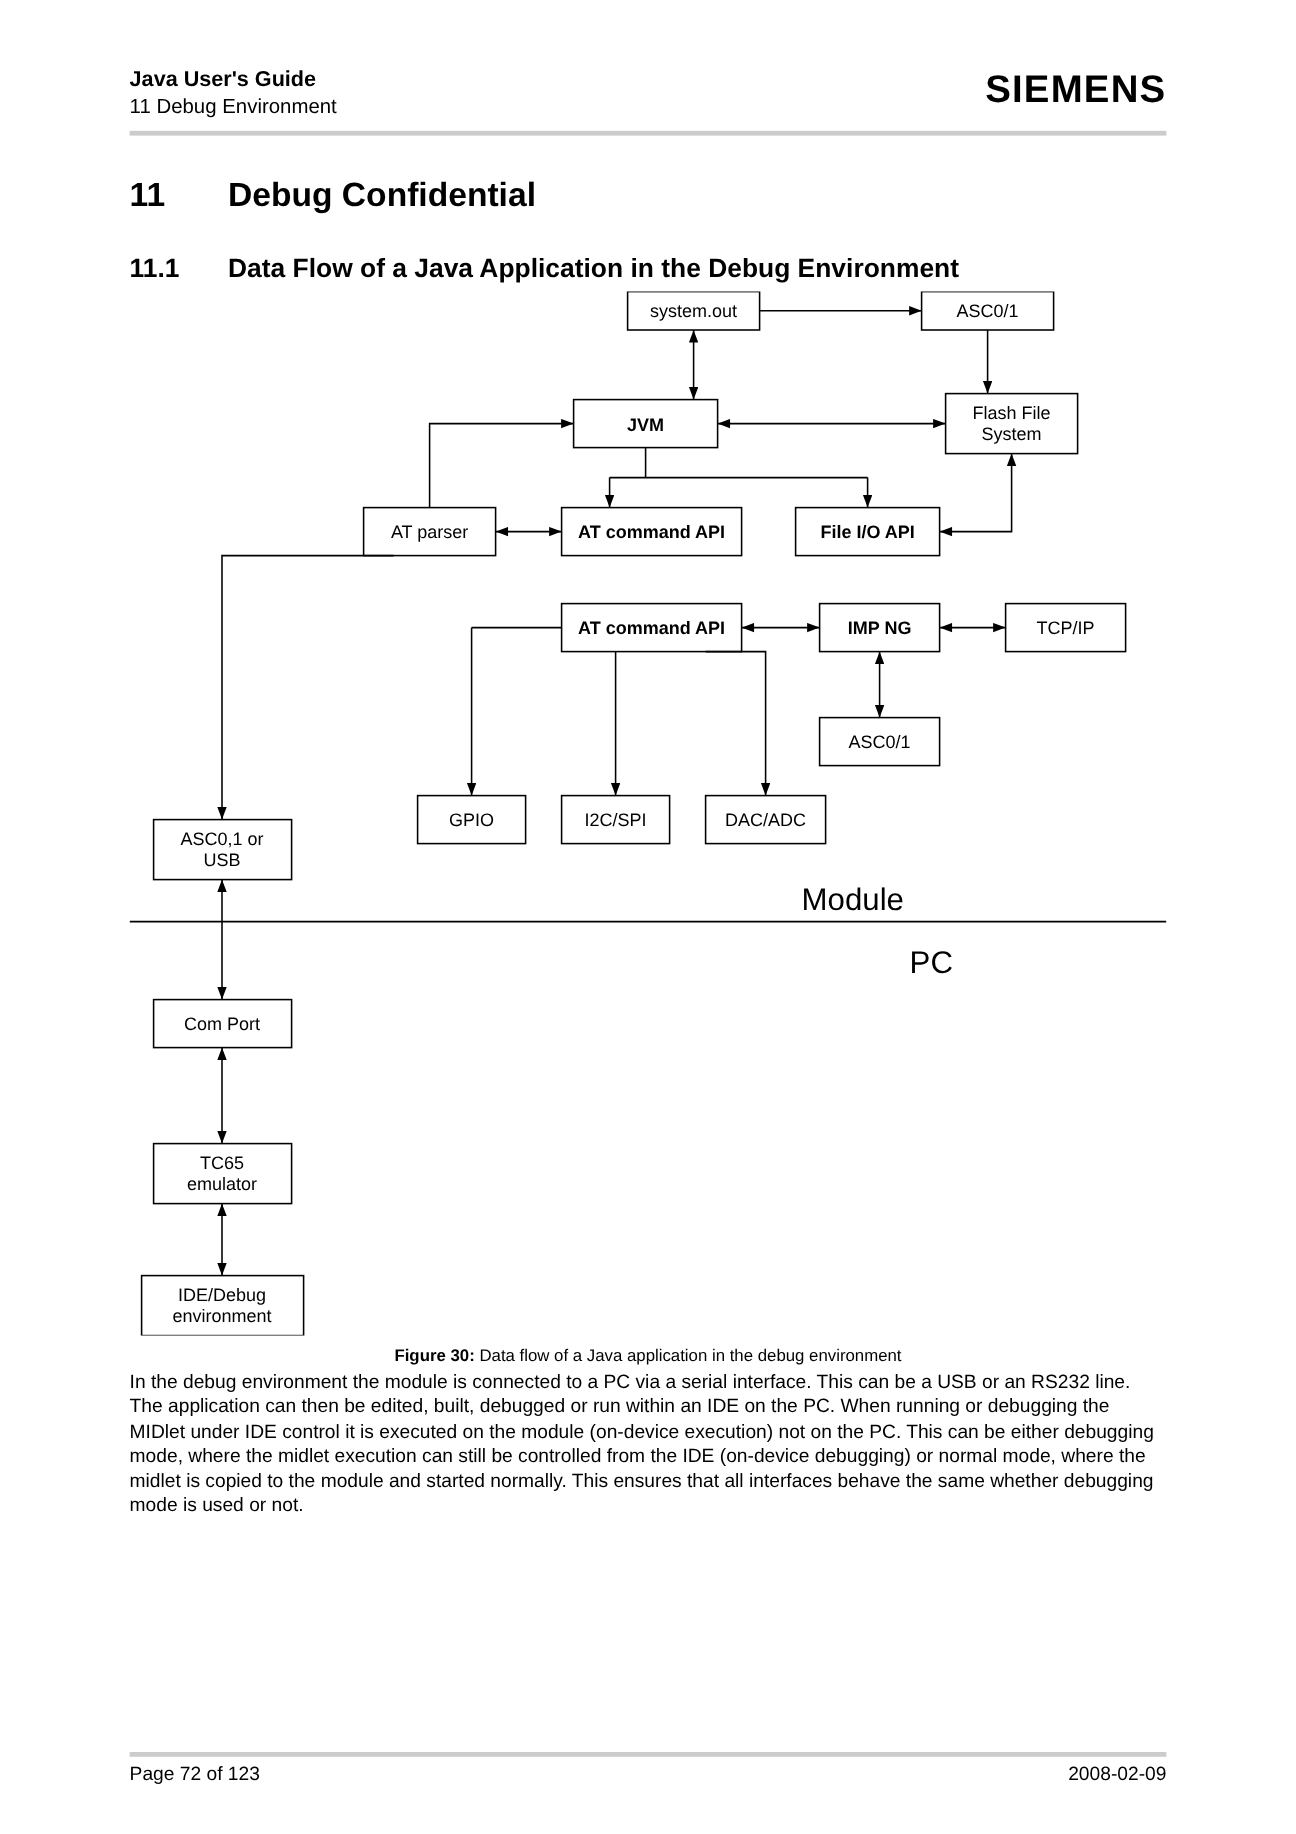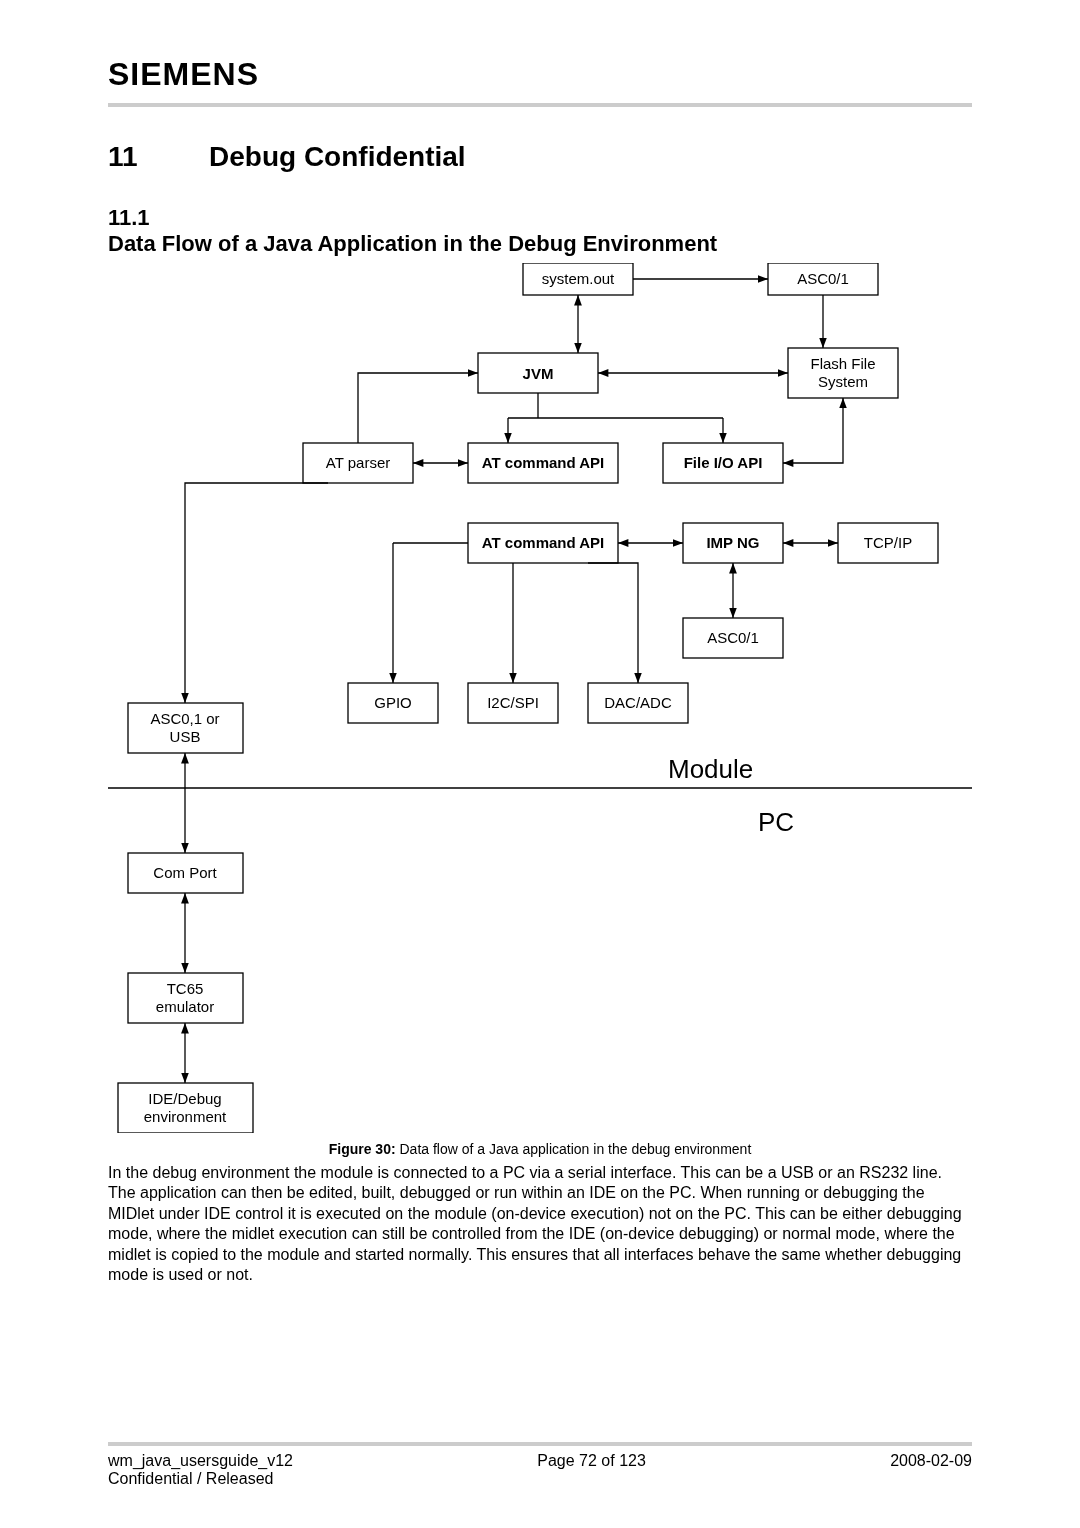--- a/index.html
+++ b/index.html
@@ -16,24 +16,24 @@
     display: flex;
     justify-content: space-between;
     align-items: flex-start;
     padding-bottom: 10px;
     border-bottom: 4px solid #ccc;
   }
   .hdr-left { display: flex; flex-direction: column; }
   .hdr-title { font-weight: bold; font-size: 18px; }
   .hdr-sub { font-size: 17px; margin-top: 2px; }
   .brand { font-weight: 900; font-size: 32px; letter-spacing: 1px; text-align: center; }
-  .section-row { display: flex; margin-top: 34px; gap: 19px; }
+  .section-row { display: flex; margin-top: 34px; }
   .sec-num { font-weight: bold; font-size: 28px; width: 82px; }
   .sec-title { font-weight: bold; font-size: 28px; }
-  .subsection-row { display: flex; margin-top: 32px; margin-bottom: 6px; flex-direction: column; }
+  .subsection-row { display: flex; margin-top: 32px; margin-bottom: 6px; }
   .sub-num { font-weight: bold; font-size: 22px; width: 82px; }
   .sub-title { font-weight: bold; font-size: 22px; }
   .diagram-wrap { margin-top: 4px; }
   svg { display: block; }
   .caption { text-align: center; font-size: 14px; margin-top: 8px; }
   .caption b { font-weight: bold; margin-top: 40px; }
   .body-text { font-size: 16px; line-height: 1.28; margin-top: 6px; }
   .footer {
     position: absolute;
     left: 108px; right: 108px; bottom: 40px;
@@ -42,20 +42,24 @@
     display: flex;
     justify-content: space-between;
     font-size: 16px;
   }
   .footer-left { display: flex; flex-direction: column; }
 </style>
 </head>
 <body>
 
 <div class="header">
+  <div class="hdr-left">
+    <span class="hdr-title">Java User's Guide</span>
+    <span class="hdr-sub">11 Debug Environment</span>
+  </div>
   <span class="brand">SIEMENS</span>
 </div>
 
 <div class="section-row">
   <span class="sec-num">11</span>
   <span class="sec-title">Debug Confidential</span>
 </div>
 
 <div class="subsection-row">
   <span class="sub-num">11.1</span>
@@ -180,19 +184,15 @@
 </div>
 
 <p class="caption">
   <b>Figure 30:</b>
   <span>Data flow of a Java application in the debug environment</span>
 </p>
 
 <p class="body-text">In the debug environment the module is connected to a PC via a serial interface. This can be a USB or an RS232 line. The application can then be edited, built, debugged or run within an IDE on the PC. When running or debugging the MIDlet under IDE control it is executed on the module (on-device execution) not on the PC. This can be either debugging mode, where the midlet execution can still be controlled from the IDE (on-device debugging) or normal mode, where the midlet is copied to the module and started normally. This ensures that all interfaces behave the same whether debugging mode is used or not.</p>
 
 <div class="footer">
-  <div class="footer-left">
-    <span>wm_java_usersguide_v12</span>
-    <span>Confidential / Released</span>
-  </div>
   <span>Page 72 of 123</span>
   <span>2008-02-09</span>
 </div>
 
 </body></html>

